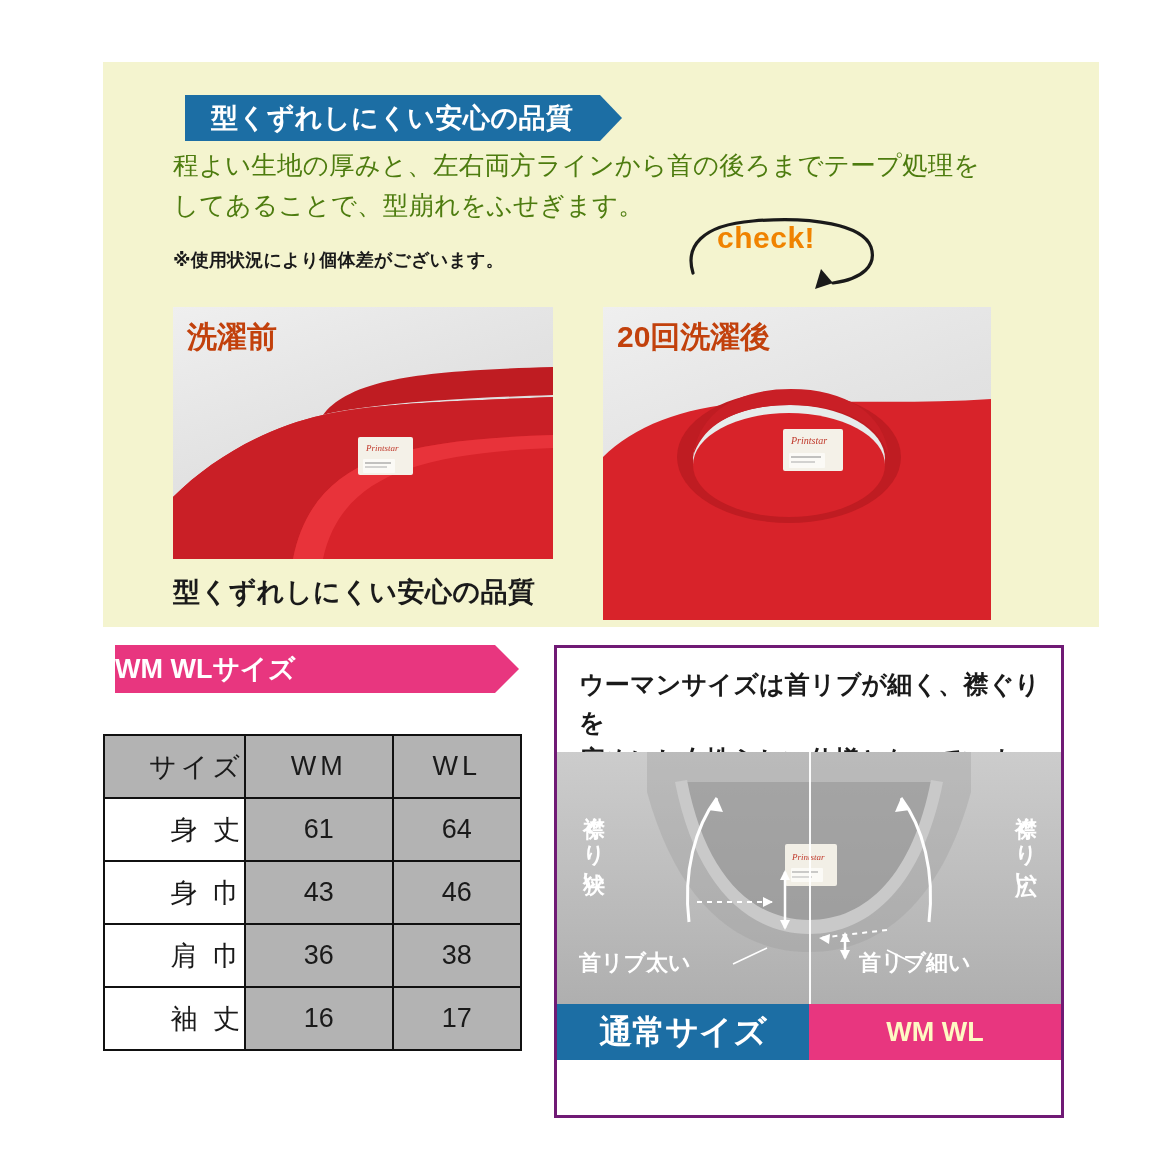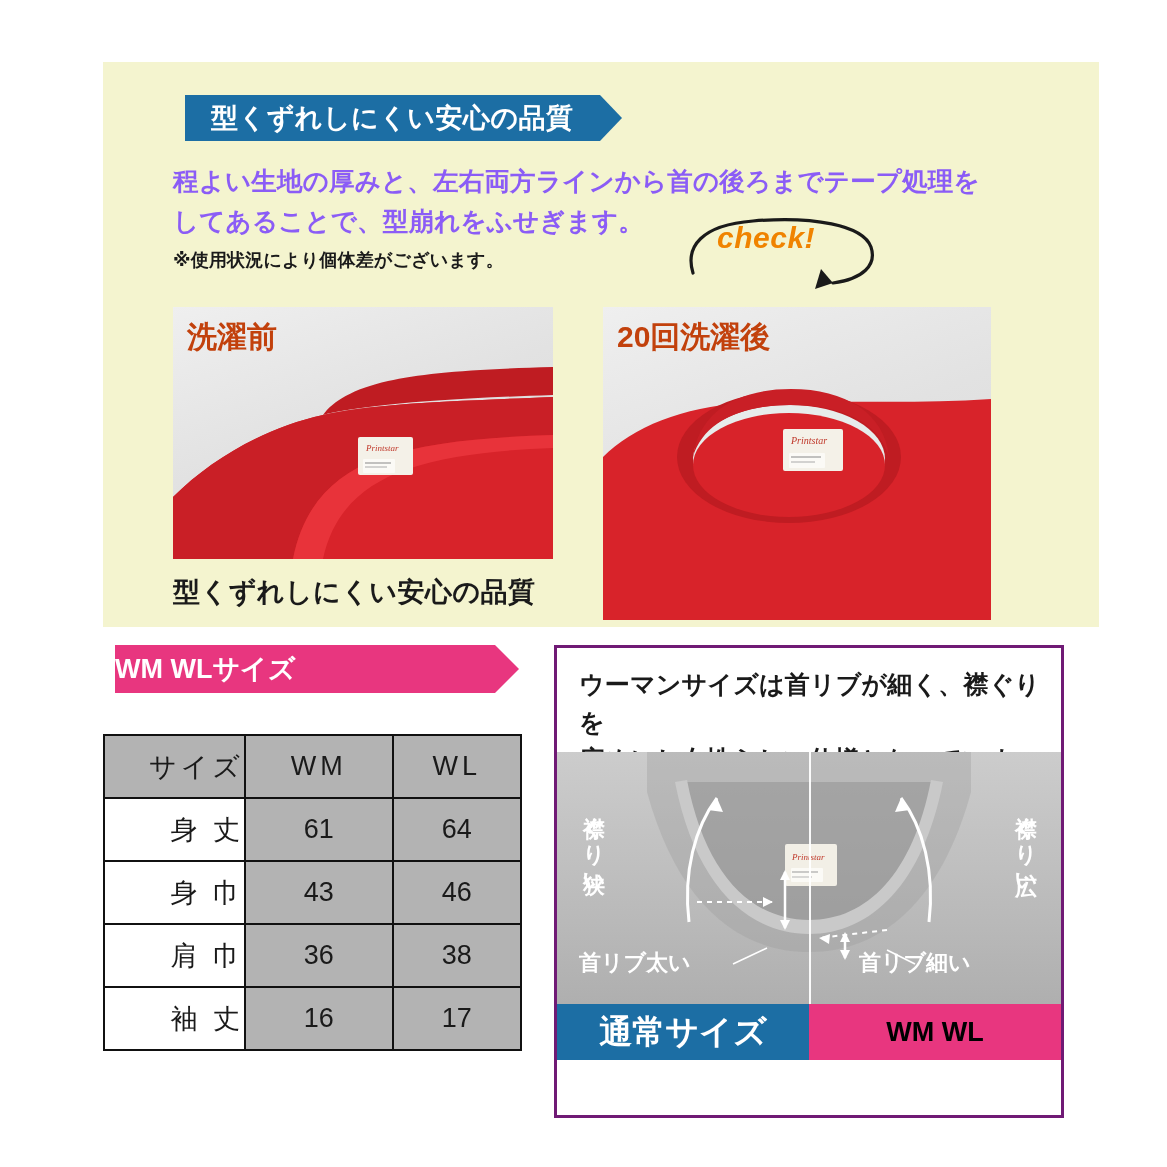--- a/index.html
+++ b/index.html
@@ -50,27 +50,27 @@
     width: 0;
     height: 0;
     border-top: 23px solid transparent;
     border-bottom: 23px solid transparent;
     border-left: 22px solid #1c6ea4;
   }
 
   .quality-body {
     position: absolute;
     left: 70px;
-    top: 100px;
+    top: 84px;
     width: 830px;
     font-size: 25.5px;
-    font-weight: bold;
+    font-weight: normal;
     line-height: 1.55;
     letter-spacing: 0.2px;
-    color: #8b5cf6;
+    color: #4d7c0f;
   }
   .quality-note {
     position: absolute;
     left: 70px;
     top: 186px;
     font-size: 18px;
     font-weight: bold;
     color: #1a1a1a;
     letter-spacing: 0.2px;
   }
@@ -81,21 +81,20 @@
     top: 145px;
     width: 210px;
     height: 90px;
   }
   .check-text {
     position: absolute;
     left: 34px;
     top: 14px;
     font-size: 30px;
     font-weight: bold;
-    font-style: italic;
     color: #f08300;
     letter-spacing: 0.5px;
   }
 
   .photo {
     position: absolute;
     overflow: hidden;
   }
   .photo-before {
     left: 70px;
@@ -262,21 +261,21 @@
     color: #fff;
     font-size: 33px;
     font-weight: bold;
     display: flex;
     align-items: center;
     justify-content: center;
   }
   .footer-pink {
     width: 252px;
     background: #e8367f;
-    color: #000000;
+    color: #fef9c3;
     font-size: 27px;
     font-weight: bold;
     display: flex;
     align-items: center;
     justify-content: center;
   }
 </style>
 </head>
 <body>
 

